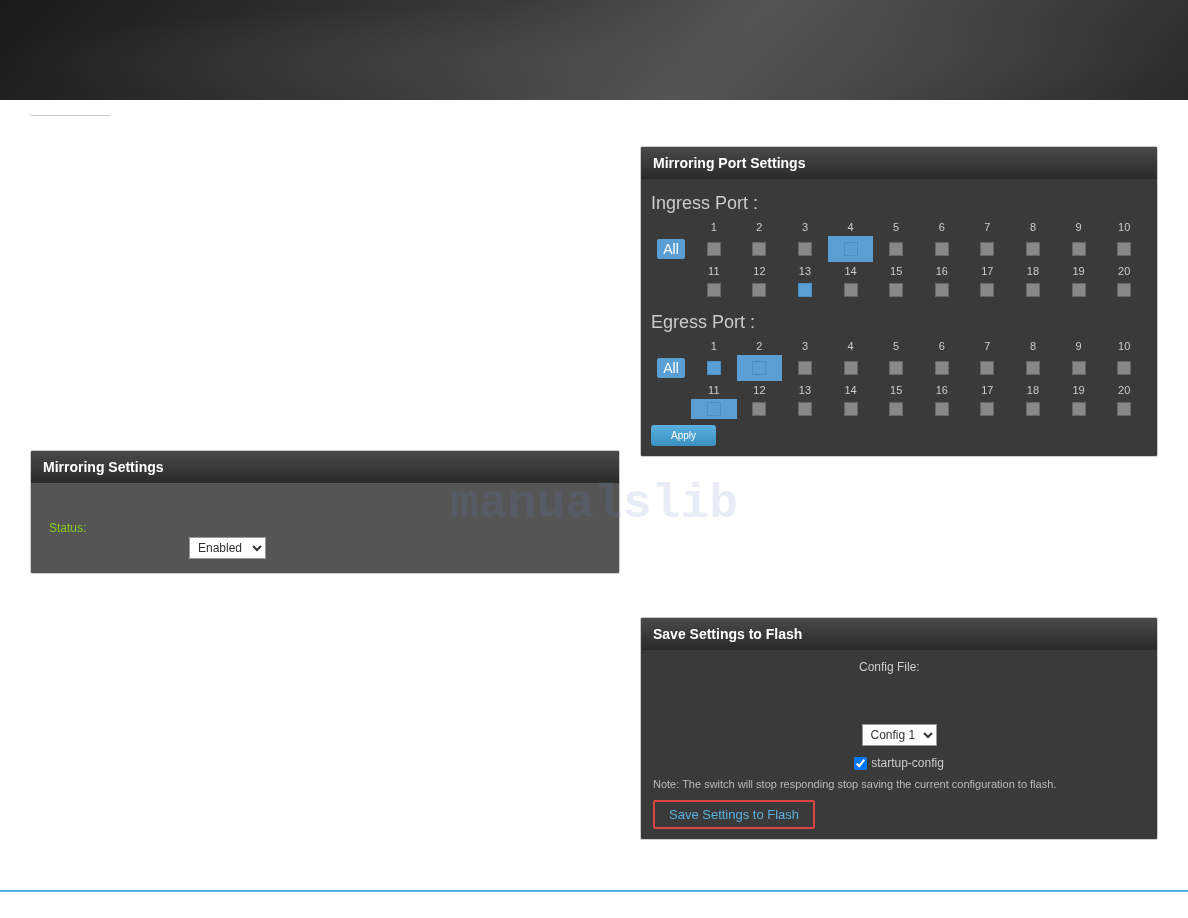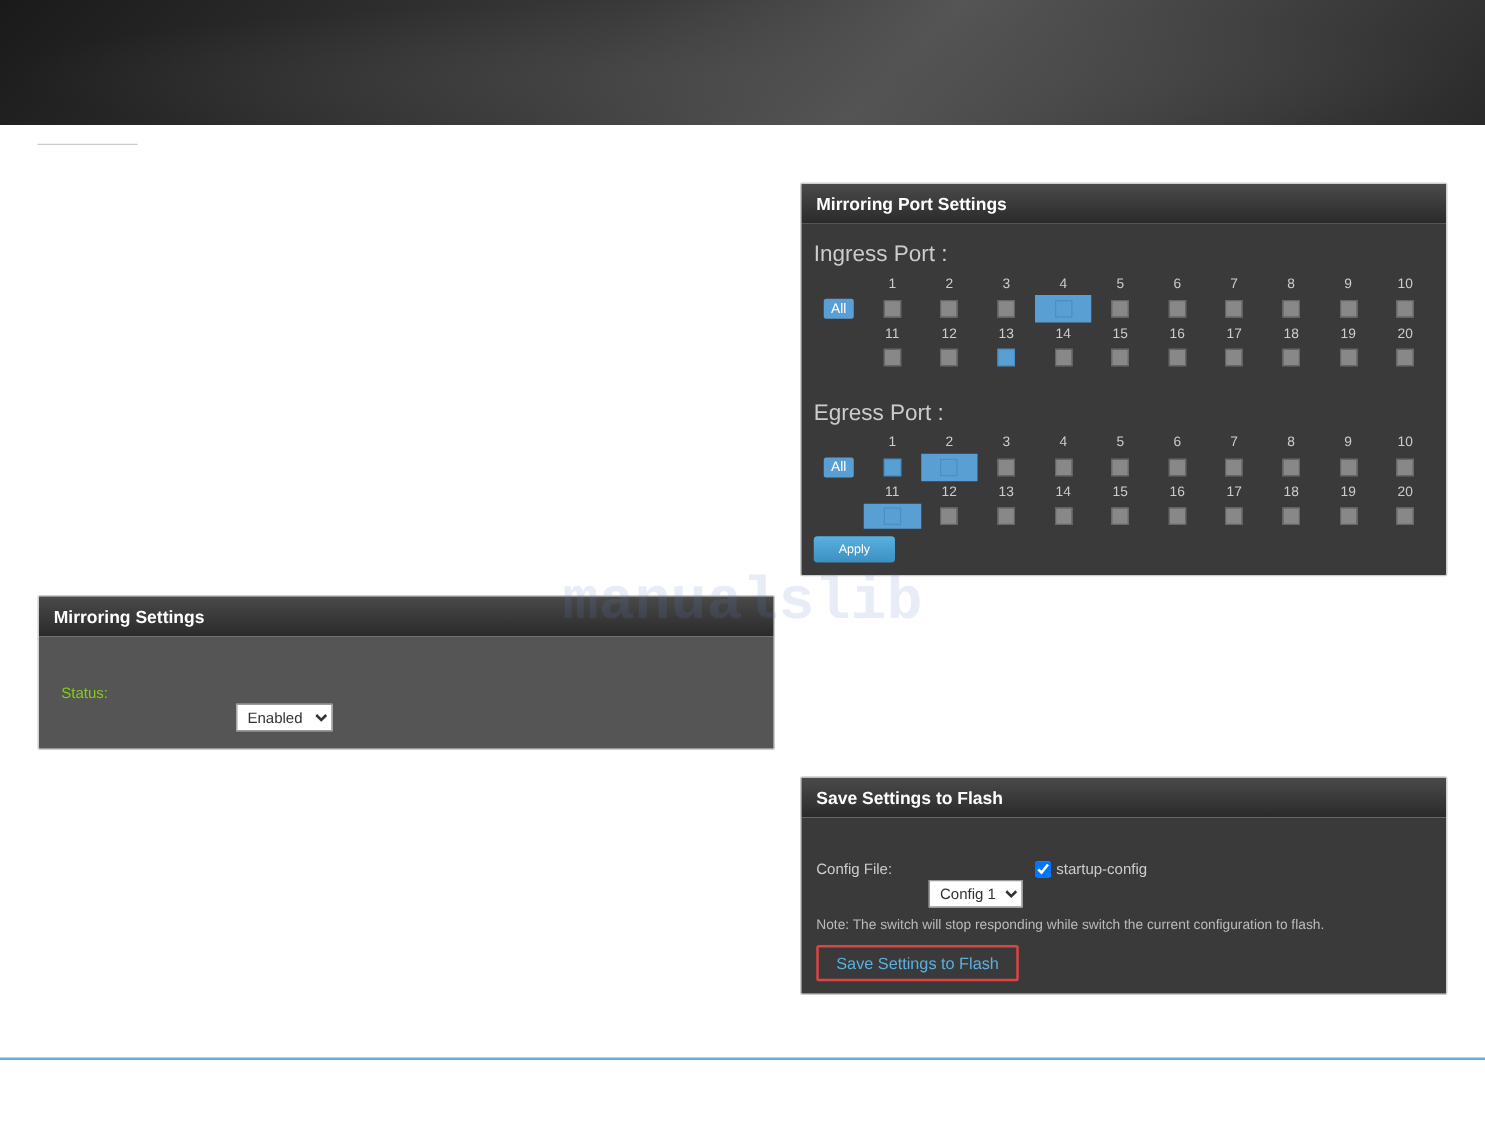--- a/index.html
+++ b/index.html
@@ -26,21 +26,21 @@
       display: flex;
       flex-wrap: wrap;
       gap: 20px;
     }
 
     
     .left-col {
       flex: 0 0 590px;
       display: flex;
       flex-direction: column;
-      gap: 30px;
+      gap: 4px;
     }
 
     
     .right-col {
       flex: 1;
       display: flex;
       flex-direction: column;
       gap: 20px;
     }
 
@@ -96,21 +96,21 @@
     .port-checkbox.checked {
       background: #5a9fd4;
       border: 1px solid #4a8fc4;
     }
 
     .all-btn {
       background: #5a9fd4;
       color: #fff;
       border: none;
       padding: 2px 6px;
-      font-size: 11px;
+      font-size: 14px;
       cursor: pointer;
       border-radius: 2px;
       display: inline-block;
     }
 
     .apply-btn {
       background: linear-gradient(to bottom, #5ab0e0, #3a90c0);
       color: #fff;
       border: none;
       padding: 5px 20px;
@@ -156,20 +156,21 @@
     .save-panel-body {
       background: #3a3a3a;
       padding: 10px 12px;
     }
 
     .save-row {
       display: flex;
       align-items: center;
       gap: 10px;
       margin-bottom: 8px;
+      flex-direction: column;
     }
 
     .save-label {
       color: #ccc;
       font-size: 12px;
       width: 80px;
     }
 
     .save-note {
       color: #bbb;
@@ -332,21 +333,21 @@
               <td><span class="port-checkbox"></span></td>
               <td><span class="port-checkbox"></span></td>
               <td><span class="port-checkbox"></span></td>
               <td><span class="port-checkbox"></span></td>
               <td><span class="port-checkbox"></span></td>
             </tr>
           </tbody>
             </table>
 
           
-          <div class="port-section-label" style="margin-top:20px;">Egress Port :</div>
+          <div class="port-section-label" style="margin-top:8px;">Egress Port :</div>
           <table class="port-grid">
             <tbody>
                 <tr>
               <td style="width:40px;"></td>
               <td>1</td>
               <td>2</td>
               <td>3</td>
               <td>4</td>
               <td>5</td>
               <td>6</td>
@@ -416,21 +417,21 @@
             <select class="dropdown">
               <option>Config 1</option>
               <option>Config 2</option>
             </select>
             <label class="checkbox-startup">
               <input type="checkbox" checked="" style="">
               <span>startup-config</span>
             </label>
           </div>
 
-          <div class="save-note">Note: The switch will stop responding while switch the current configuration to flash.</div>
+          <div class="save-note">Note: The switch will stop responding stop saving the current configuration to flash.</div>
 
           <button class="save-flash-btn">Save Settings to Flash</button>
 
         </div>
       </div>
 
     </div>
   </div>
 
   <div class="footer-line"></div>

